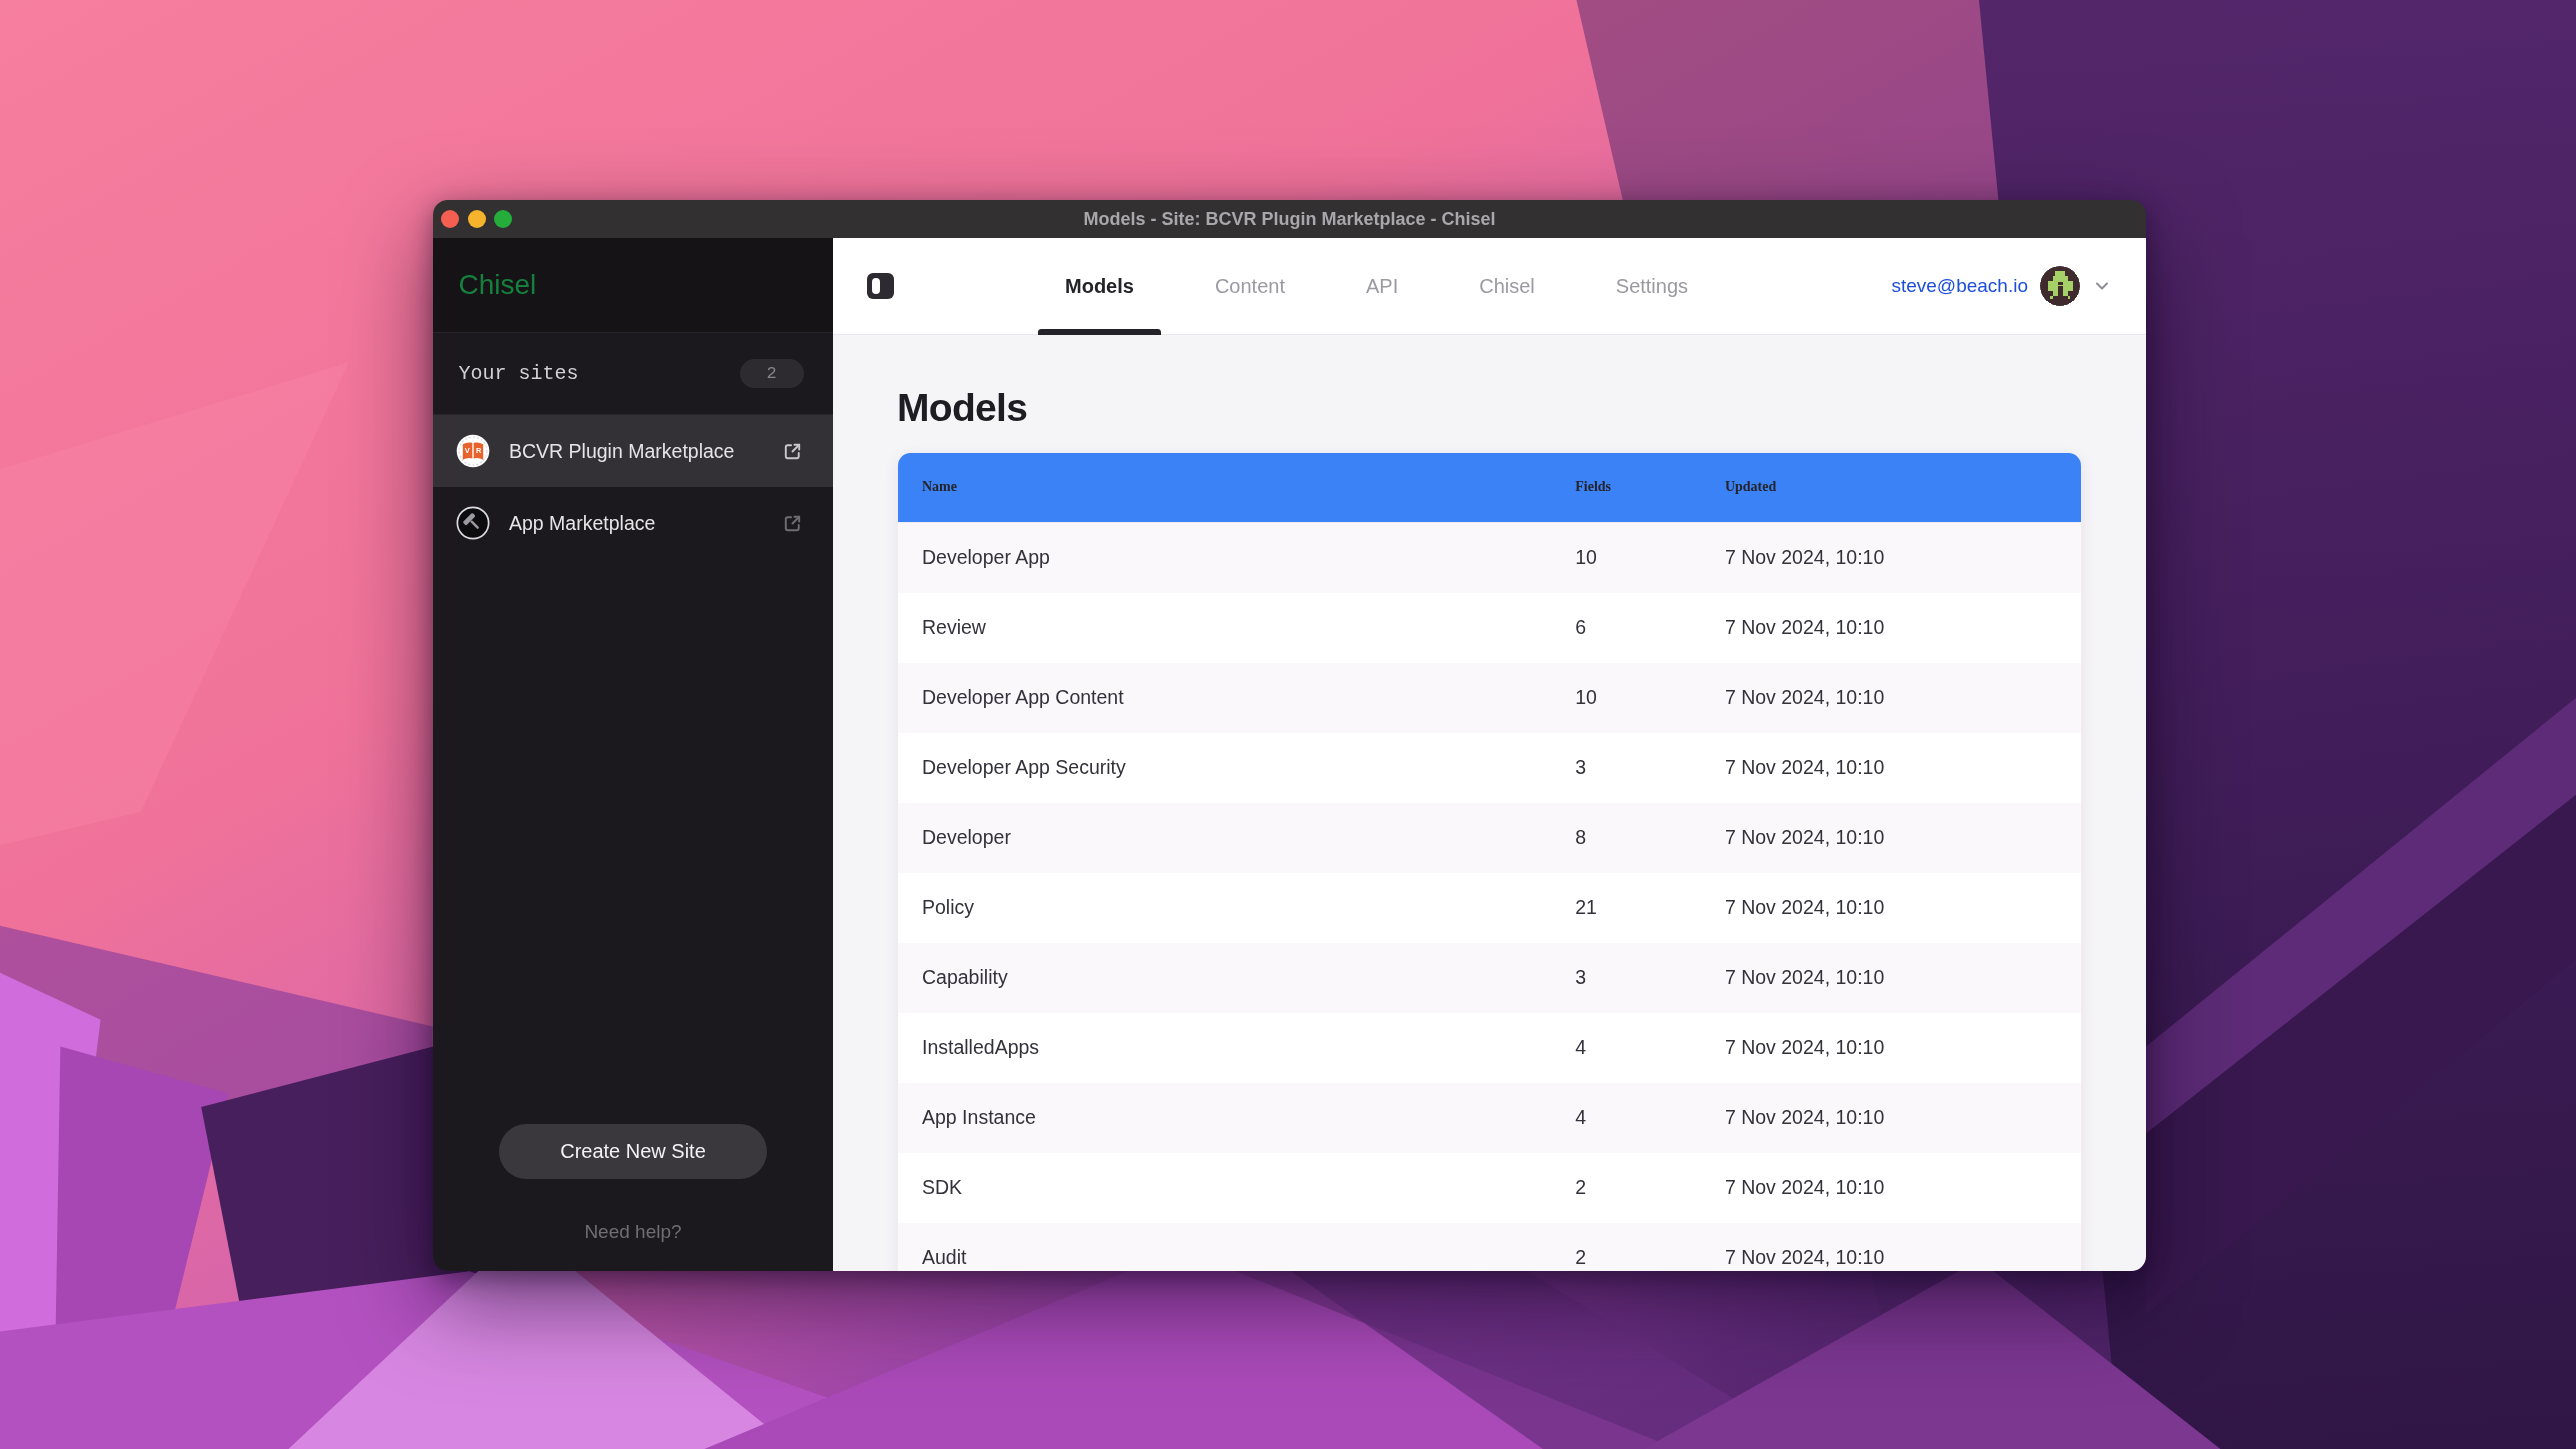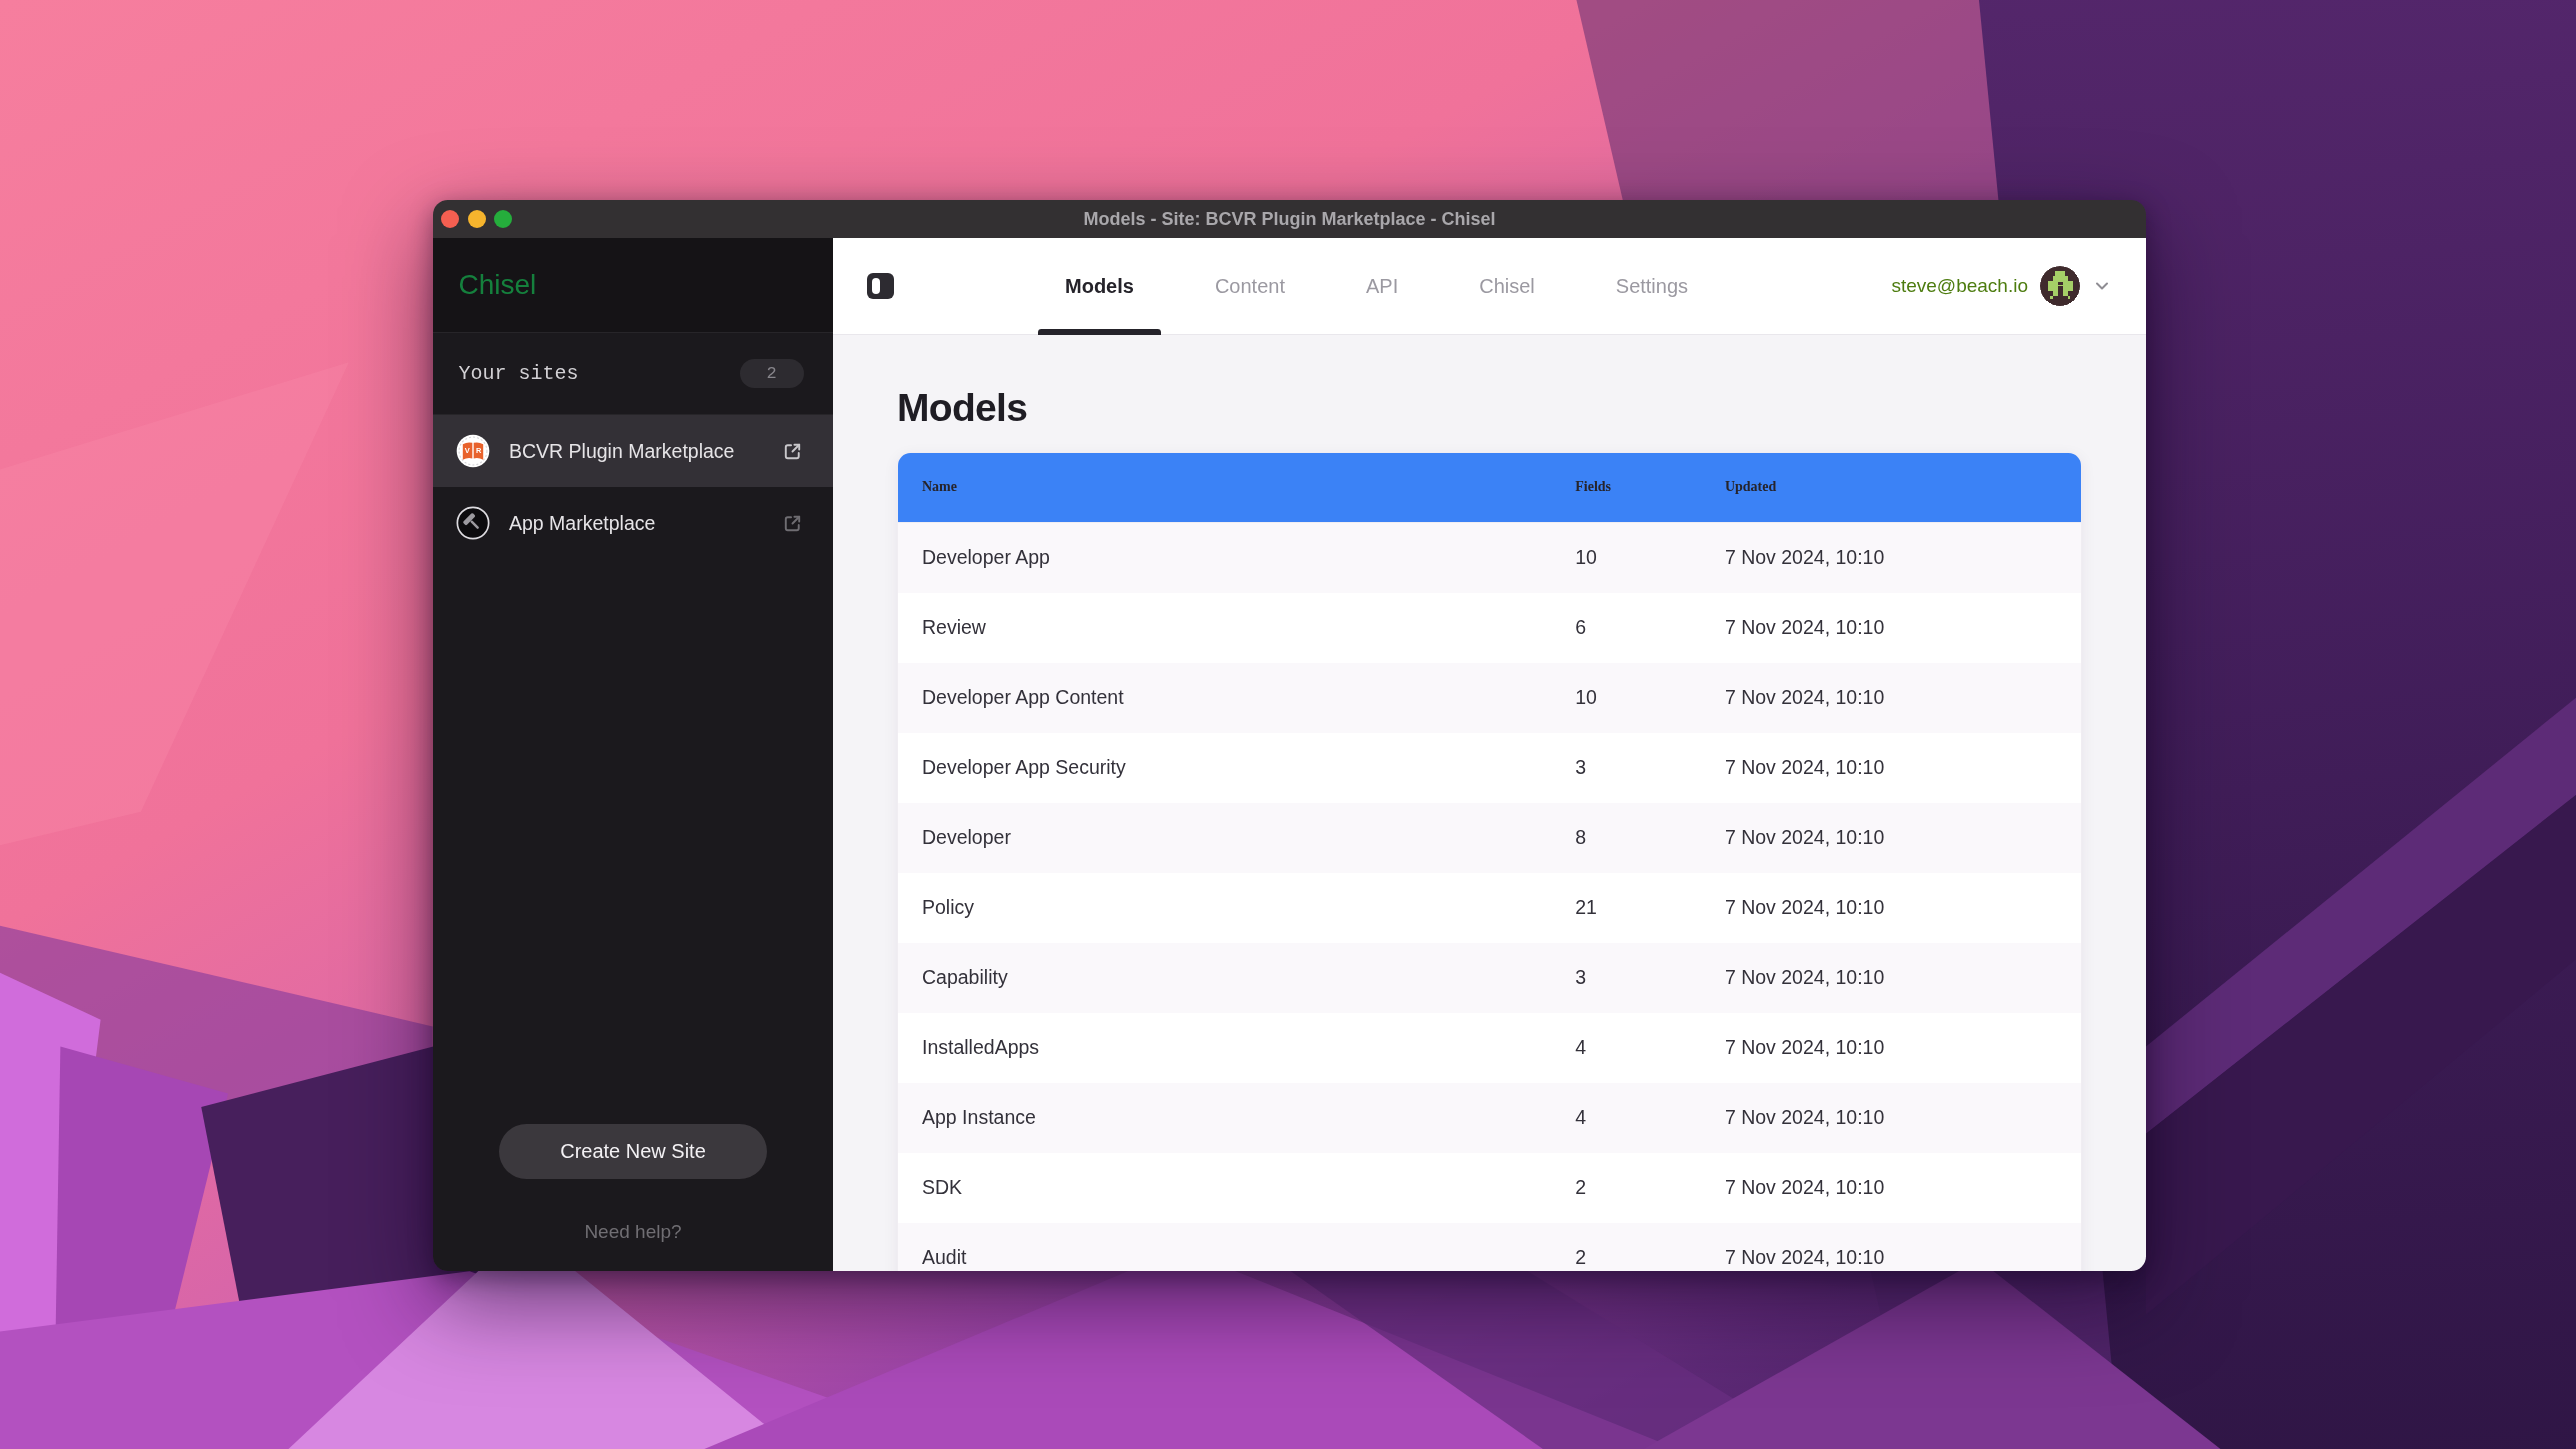--- a/index.html
+++ b/index.html
@@ -57,21 +57,21 @@
              flex:none;border:none;}
   .panel-btn::after{content:"";position:absolute;left:4.7px;top:4.7px;width:8px;height:16px;
                     border-radius:4px;background:#ffffff;}
   .tab-bar{position:absolute;left:205px;top:0;bottom:0;display:flex;align-items:stretch;gap:27px;}
   .tab{position:relative;display:flex;align-items:center;padding:0 27px;font-size:20px;
        color:#9b99a1;background:none;border:none;font-family:inherit;}
   .tab.active{color:#25232a;font-weight:700;}
   .tab.active::after{content:"";position:absolute;left:0;right:0;bottom:-1.3px;height:6px;
                      background:#25232a;border-radius:3.4px 3.4px 0 0;}
   .user{margin-left:auto;display:flex;align-items:center;gap:12px;}
-  .email{font-size:19px;color:#4d7c0f;}
+  .email{font-size:19px;color:#1d4ed8;}
   .avatar{width:40px;height:40px;border-radius:50%;overflow:hidden;flex:none;}
   .avatar svg{width:100%;height:100%;display:block;}
   .chev{width:20px;height:20px;color:#8f8d93;flex:none;}
   .chev svg{width:100%;height:100%;display:block;}
 
   .content{flex:1;min-height:0;padding:51px 64px 0;overflow:hidden;}
   .page-title{margin:0 0 21.5px;font-size:39px;font-weight:800;color:#1f1d24;letter-spacing:-0.7px;}
   .card{background:#ffffff;border:0.7px solid #f0edf2;border-radius:13.4px;overflow:hidden;
         height:859px;box-shadow:0 4px 14.8px rgba(60,30,80,.07);}
   table{width:100%;border-collapse:collapse;table-layout:fixed;}

